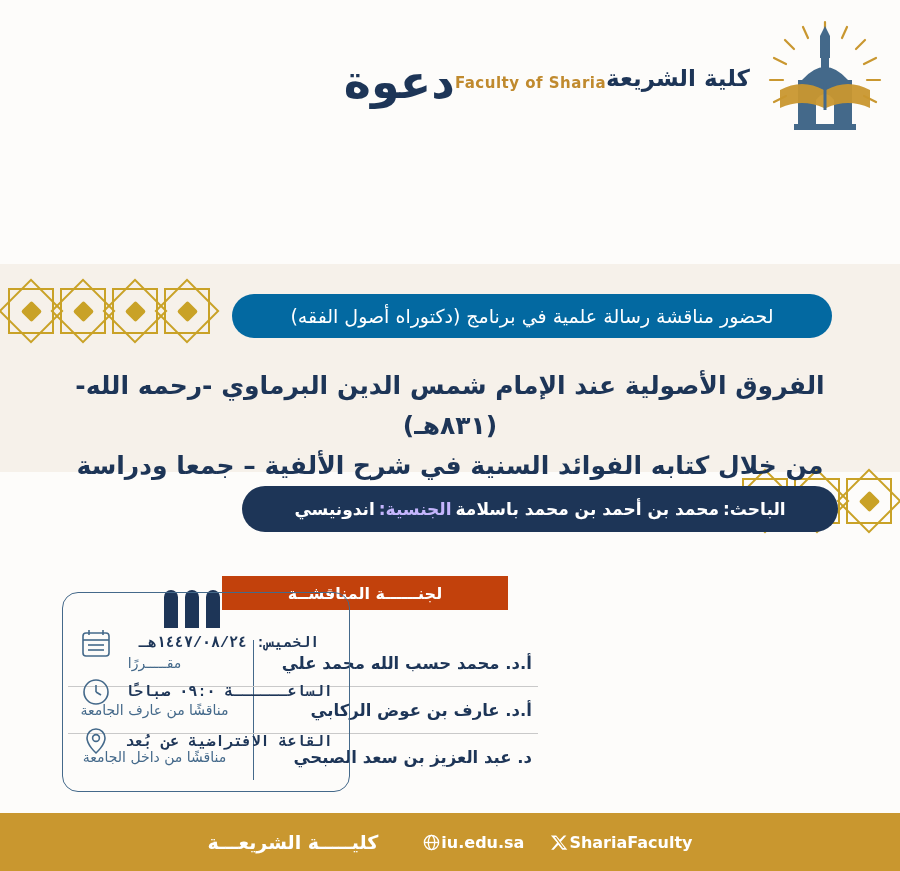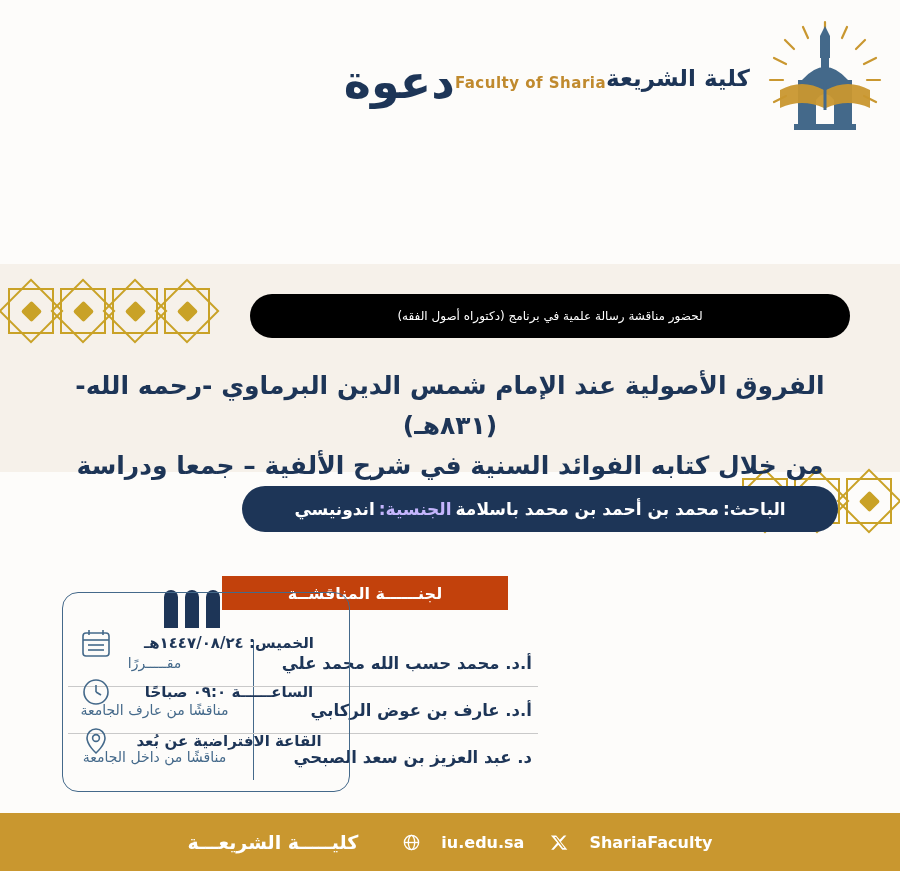--- a/index.html
+++ b/index.html
@@ -96,27 +96,27 @@
     margin: -7.5px 0 0 -7.5px;
     background: #c9a227;
     border-radius: 2px;
     transform: rotate(45deg);
   }
 
   
   .pill-subtitle {
     position: absolute;
     top: 294px;
-    right: 50px;
+    right: 68px;
     width: 600px;
     height: 44px;
-    background: #000000;
+    background: #0369a1;
     border-radius: 22px;
     color: #ffffff;
-    font-size: 12px;
+    font-size: 19px;
     display: flex;
     align-items: center;
     justify-content: center;
     text-align: center;
   }
 
   
   .main-title {
     position: absolute;
     top: 366px;
@@ -225,20 +225,21 @@
     left: 62px;
     width: 288px;
     height: 200px;
     border: 1.5px solid #44698a;
     border-radius: 16px;
     box-sizing: border-box;
     padding: 25px 16px;
     display: flex;
     flex-direction: column;
     justify-content: space-around;
+    font-family: Liberation Mono, monospace;
   }
   .d-row {
     display: flex;
     flex-direction: row-reverse;
     align-items: center;
     gap: 12px;
   }
   .d-icon {
     width: 34px;
     height: 34px;
@@ -263,21 +264,21 @@
     background: #c9972f;
     display: flex;
     align-items: center;
     justify-content: center;
     gap: 26px;
     color: #ffffff;
   }
   .f-item {
     display: flex;
     align-items: center;
-    gap: 20px;
+    gap: 0;
     font-size: 16px;
     font-weight: bold;
     direction: ltr;
   }
   .f-brand {
     font-size: 19px;
     font-weight: bold;
     letter-spacing: 2px;
     margin-right: 18px;
   }

